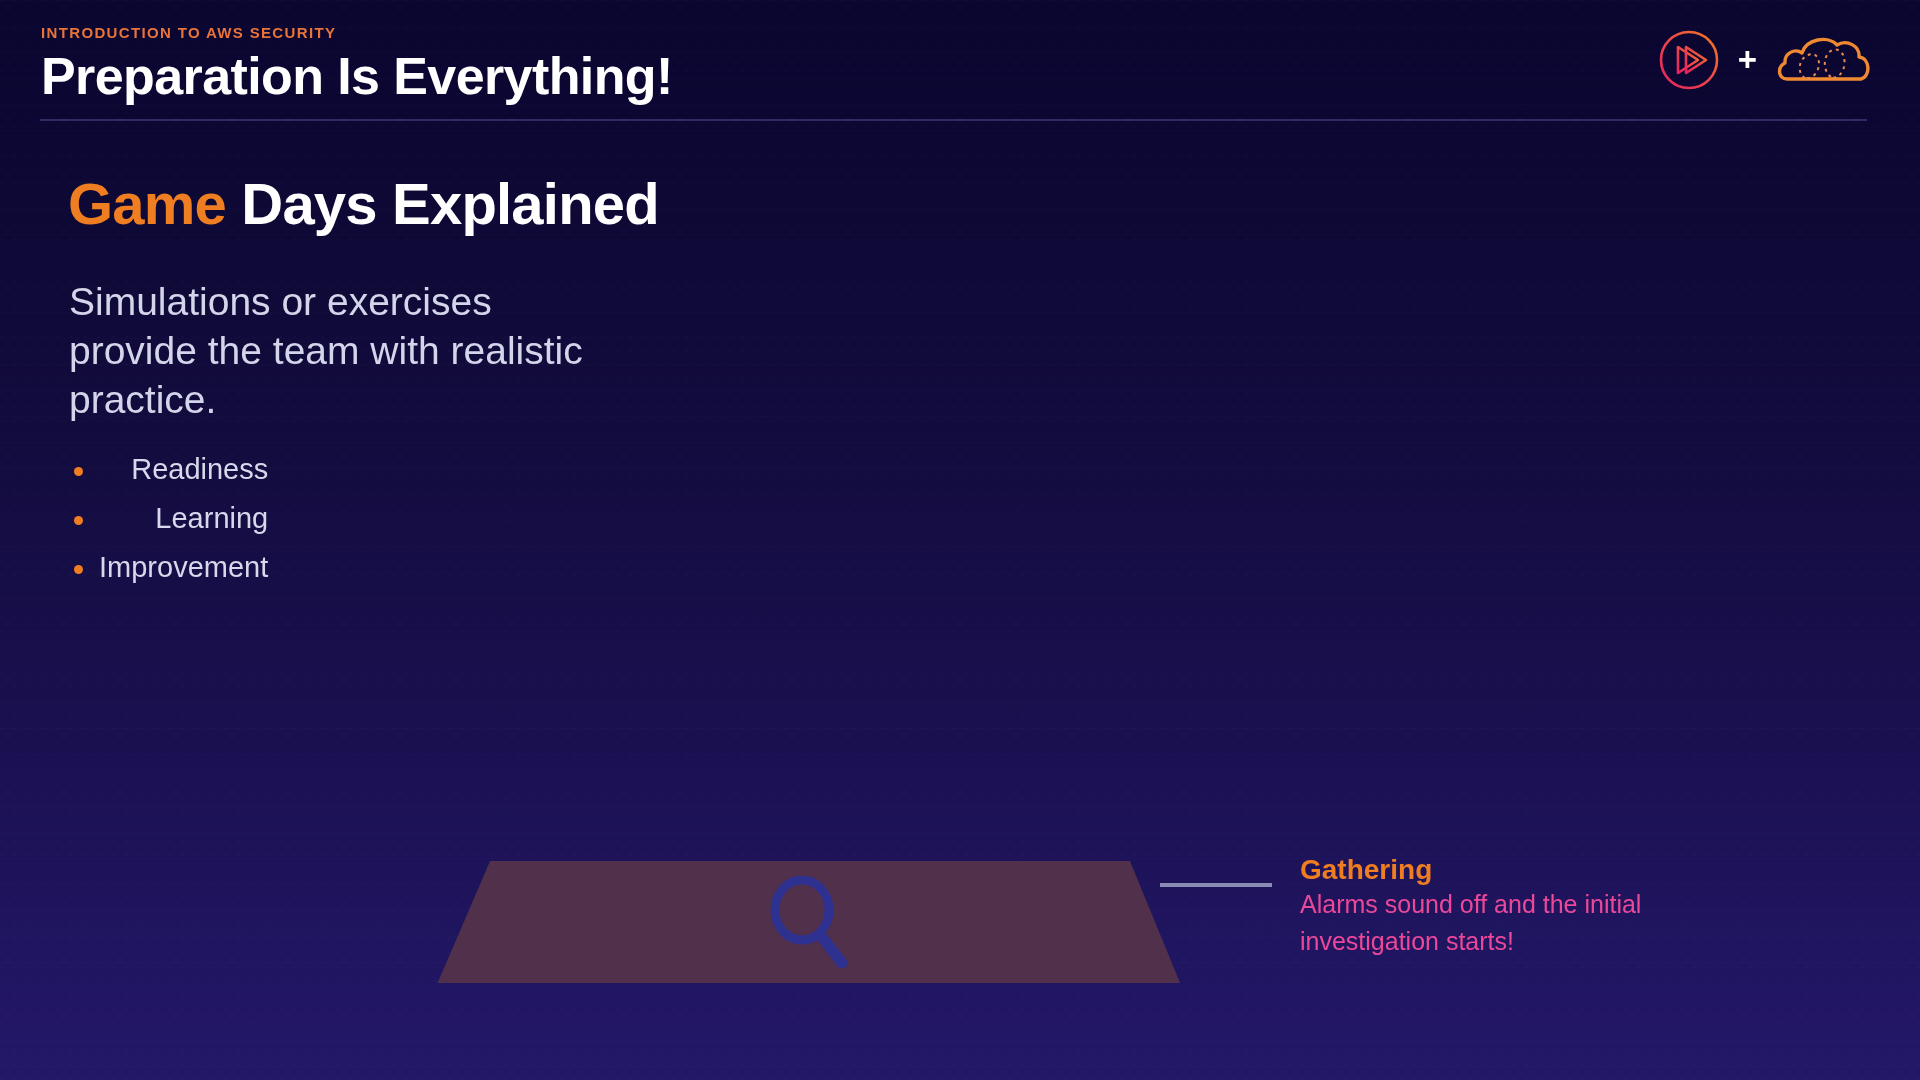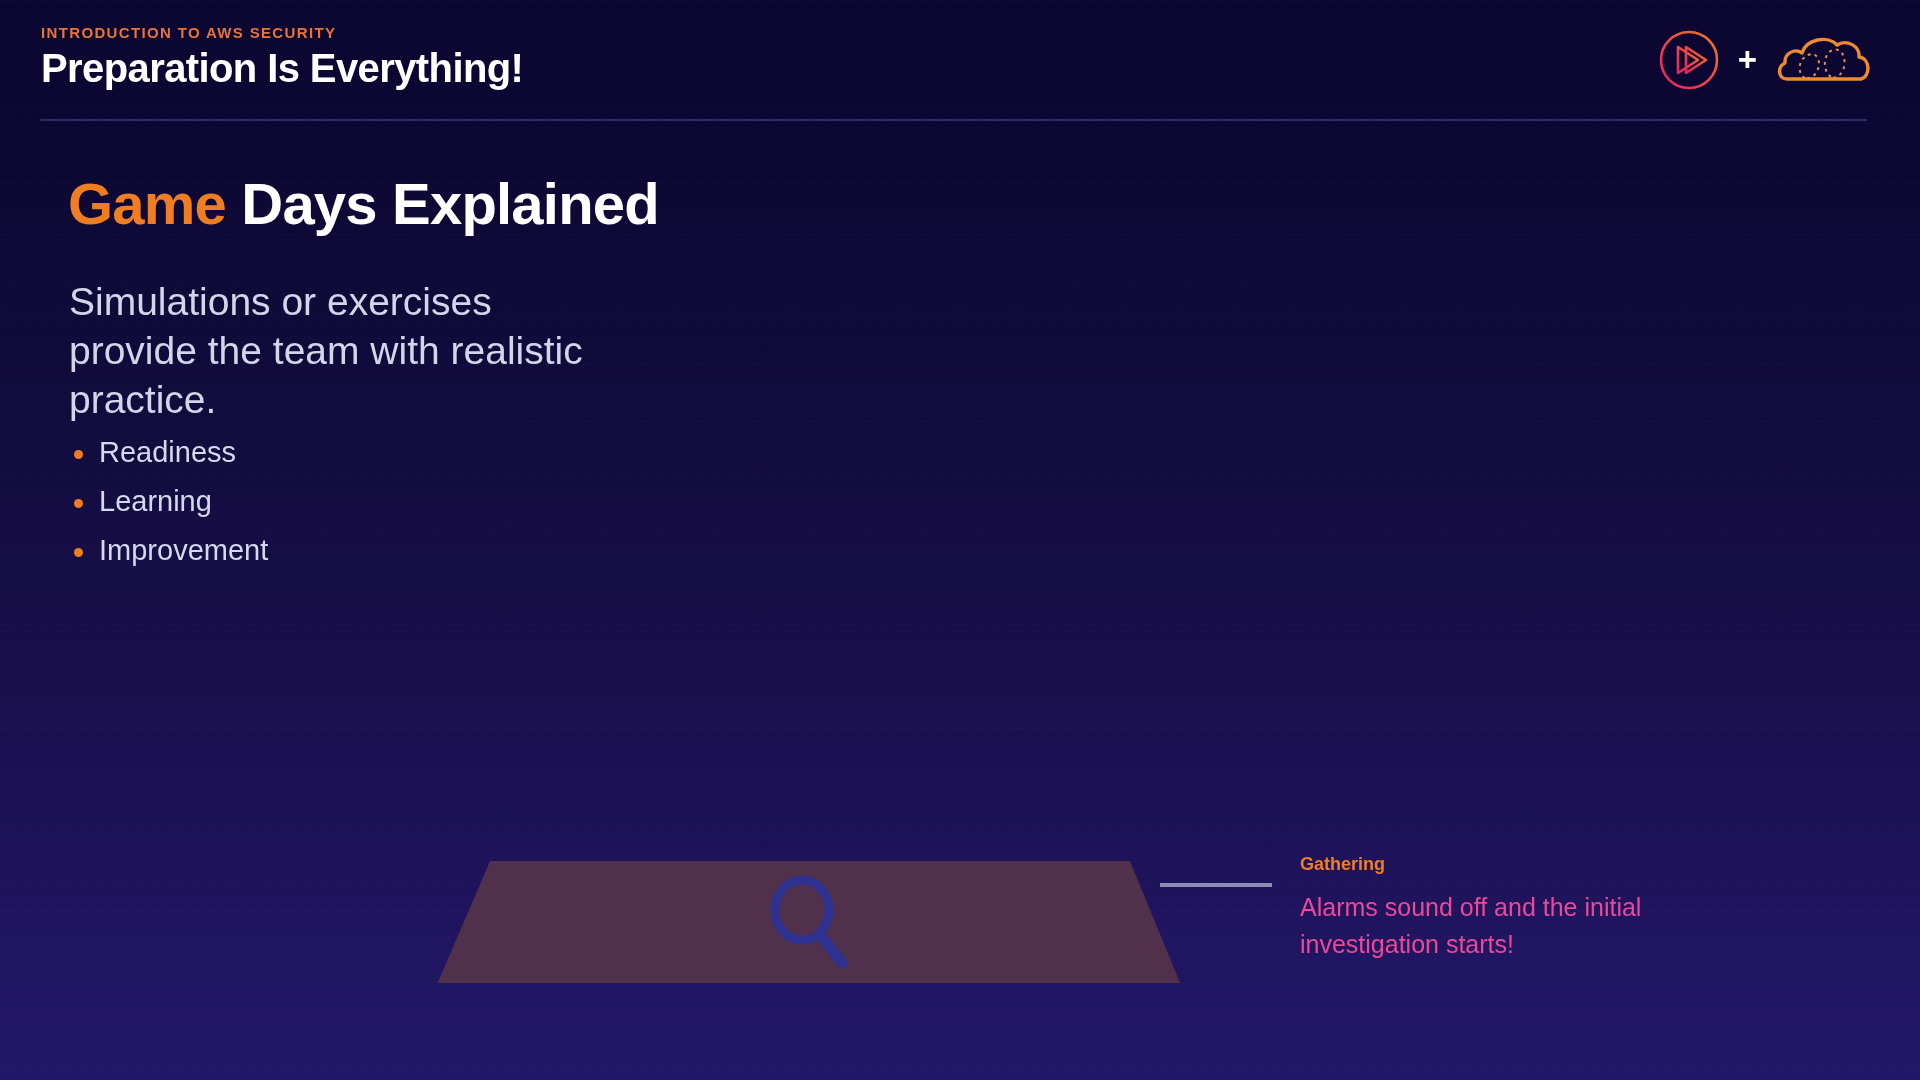--- a/index.html
+++ b/index.html
@@ -63,21 +63,21 @@
     left:41px; top:24px;
     font-size:15px;
     font-weight:bold;
     letter-spacing:1.35px;
     color:#e8743a;
     white-space:nowrap;
   }
   #slide-title {
     position:absolute;
     left:41px; top:46px;
-    font-size:40px;
+    font-size:52px;
     font-weight:bold;
     letter-spacing:-0.6px;
     color:#ffffff;
     white-space:nowrap;
   }
   #header-rule {
     position:absolute;
     left:40px; top:119px;
     width:1827px; height:2px;
     background:#3b3170;
@@ -121,22 +121,23 @@
     position:absolute;
     left:69px; top:277px;
     width:520px;
     font-size:39px;
     line-height:49px;
     color:#d3d5ea;
   }
 
   #bullets {
     position:absolute;
-    left:69px; top:428px;
+    left:69px; top:445px;
     list-style:none;
+    text-align:right;
   }
   #bullets li {
     position:relative;
     padding-left:30px;
     font-size:29px;
     line-height:49px;
     color:#d6d8ec;
     white-space:nowrap;
   }
   #bullets li::before {
@@ -180,25 +181,24 @@
     width:112px; height:4px;
     background:#8b8cb6;
   }
 
   #phase-copy {
     position:absolute;
     left:1300px; top:10px;
     width:470px;
   }
   #phase-label {
-    font-size:18px;
+    font-size:28px;
     font-weight:bold;
     color:#ef7d21;
     line-height:1.1;
-    margin-bottom:14px;
   }
   #phase-desc {
     font-size:25px;
     line-height:37px;
     color:#ec4899;
   }
 </style>
 </head>
 <body>
 

